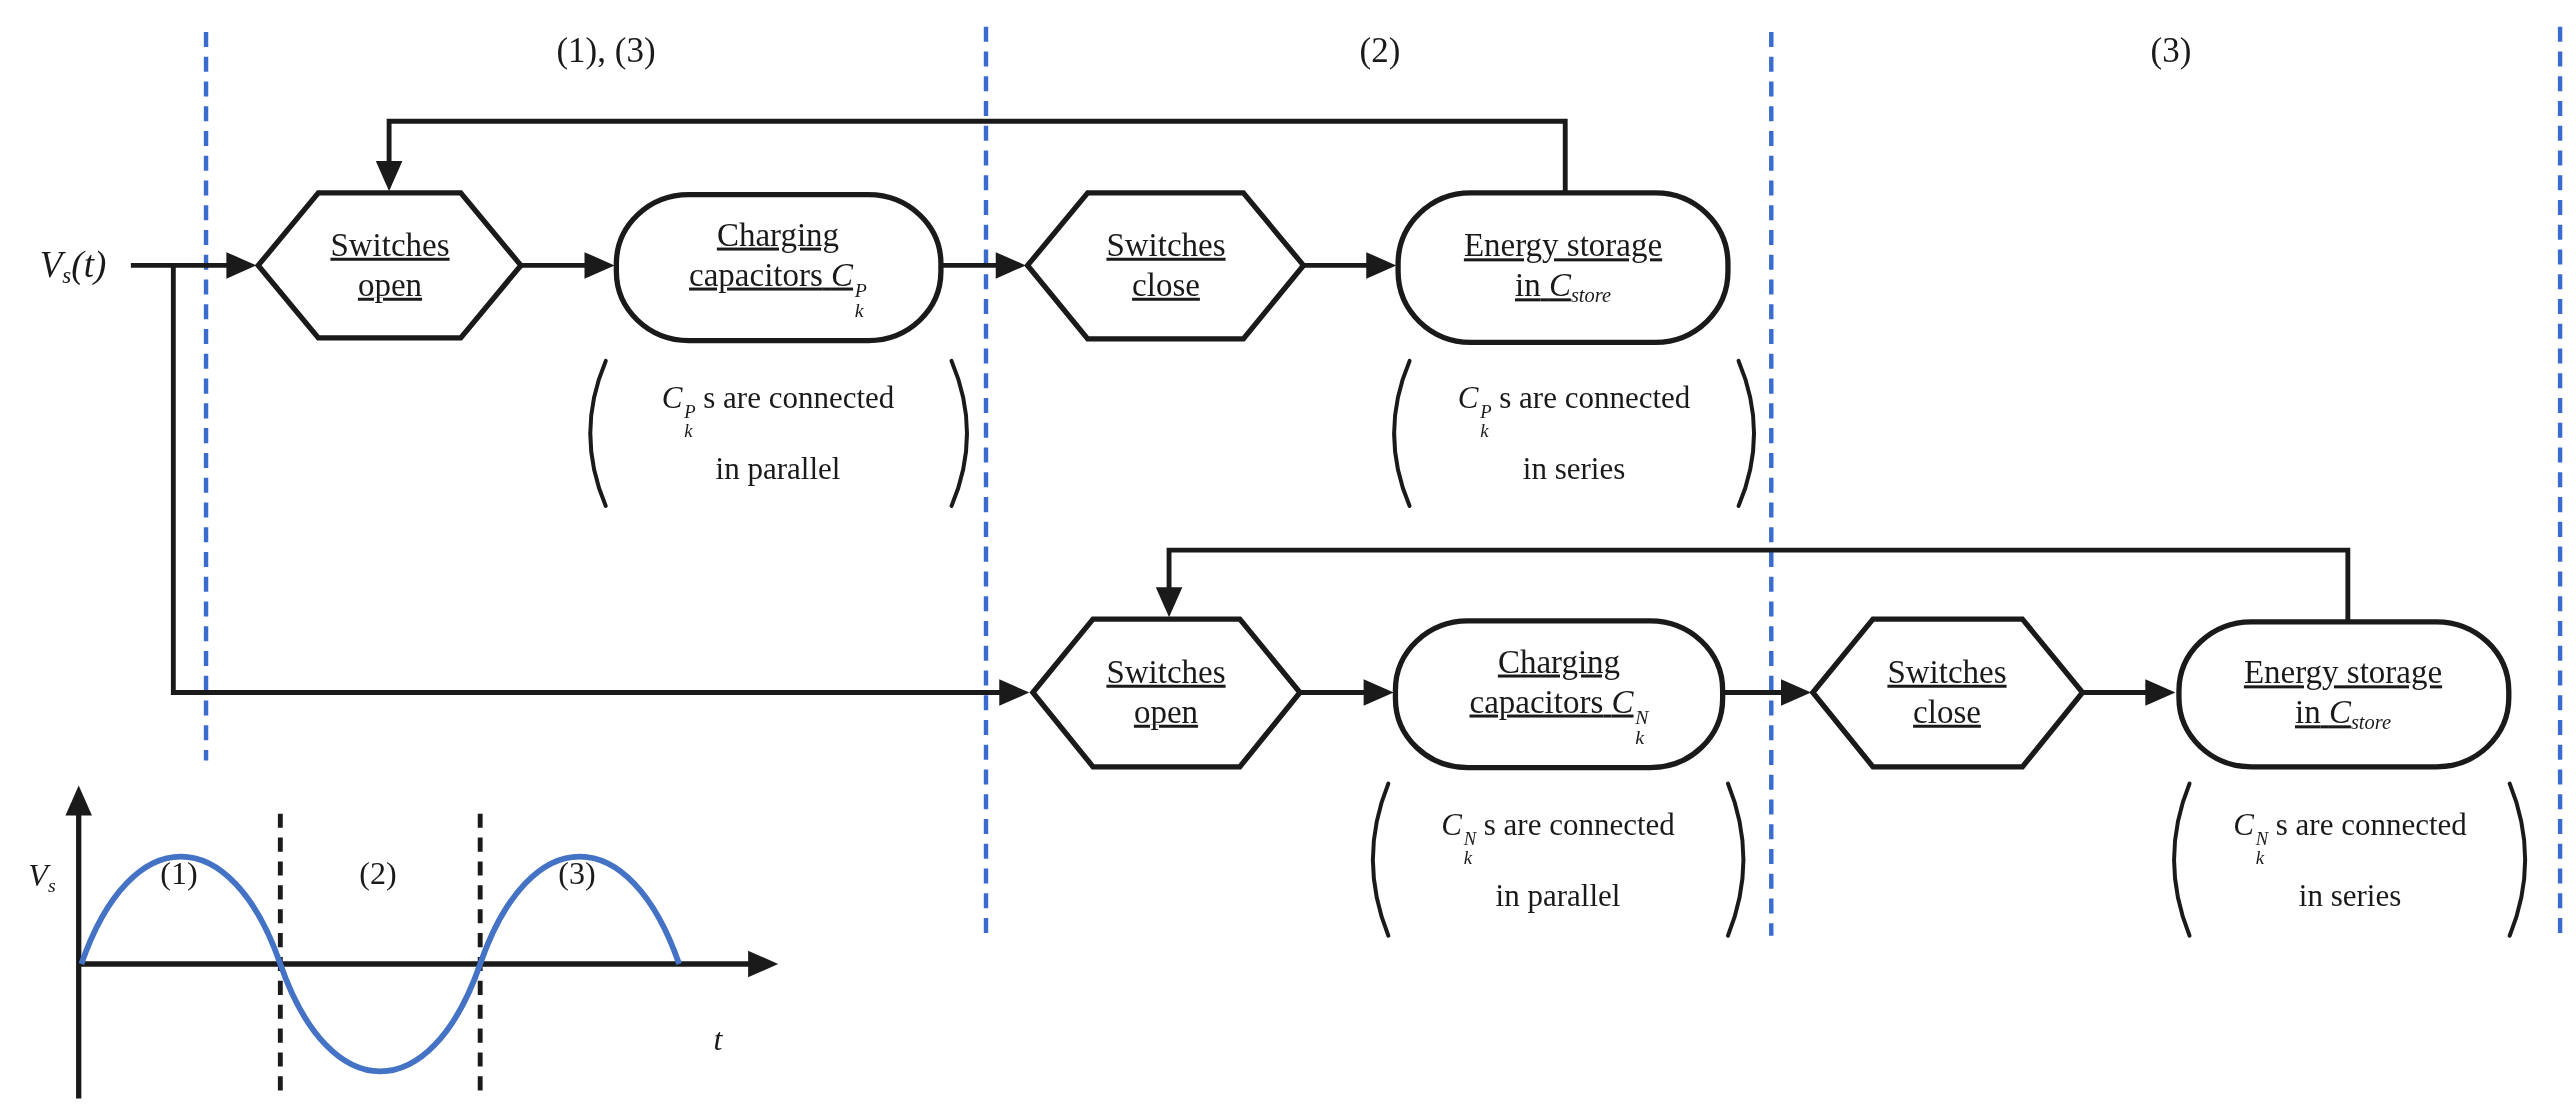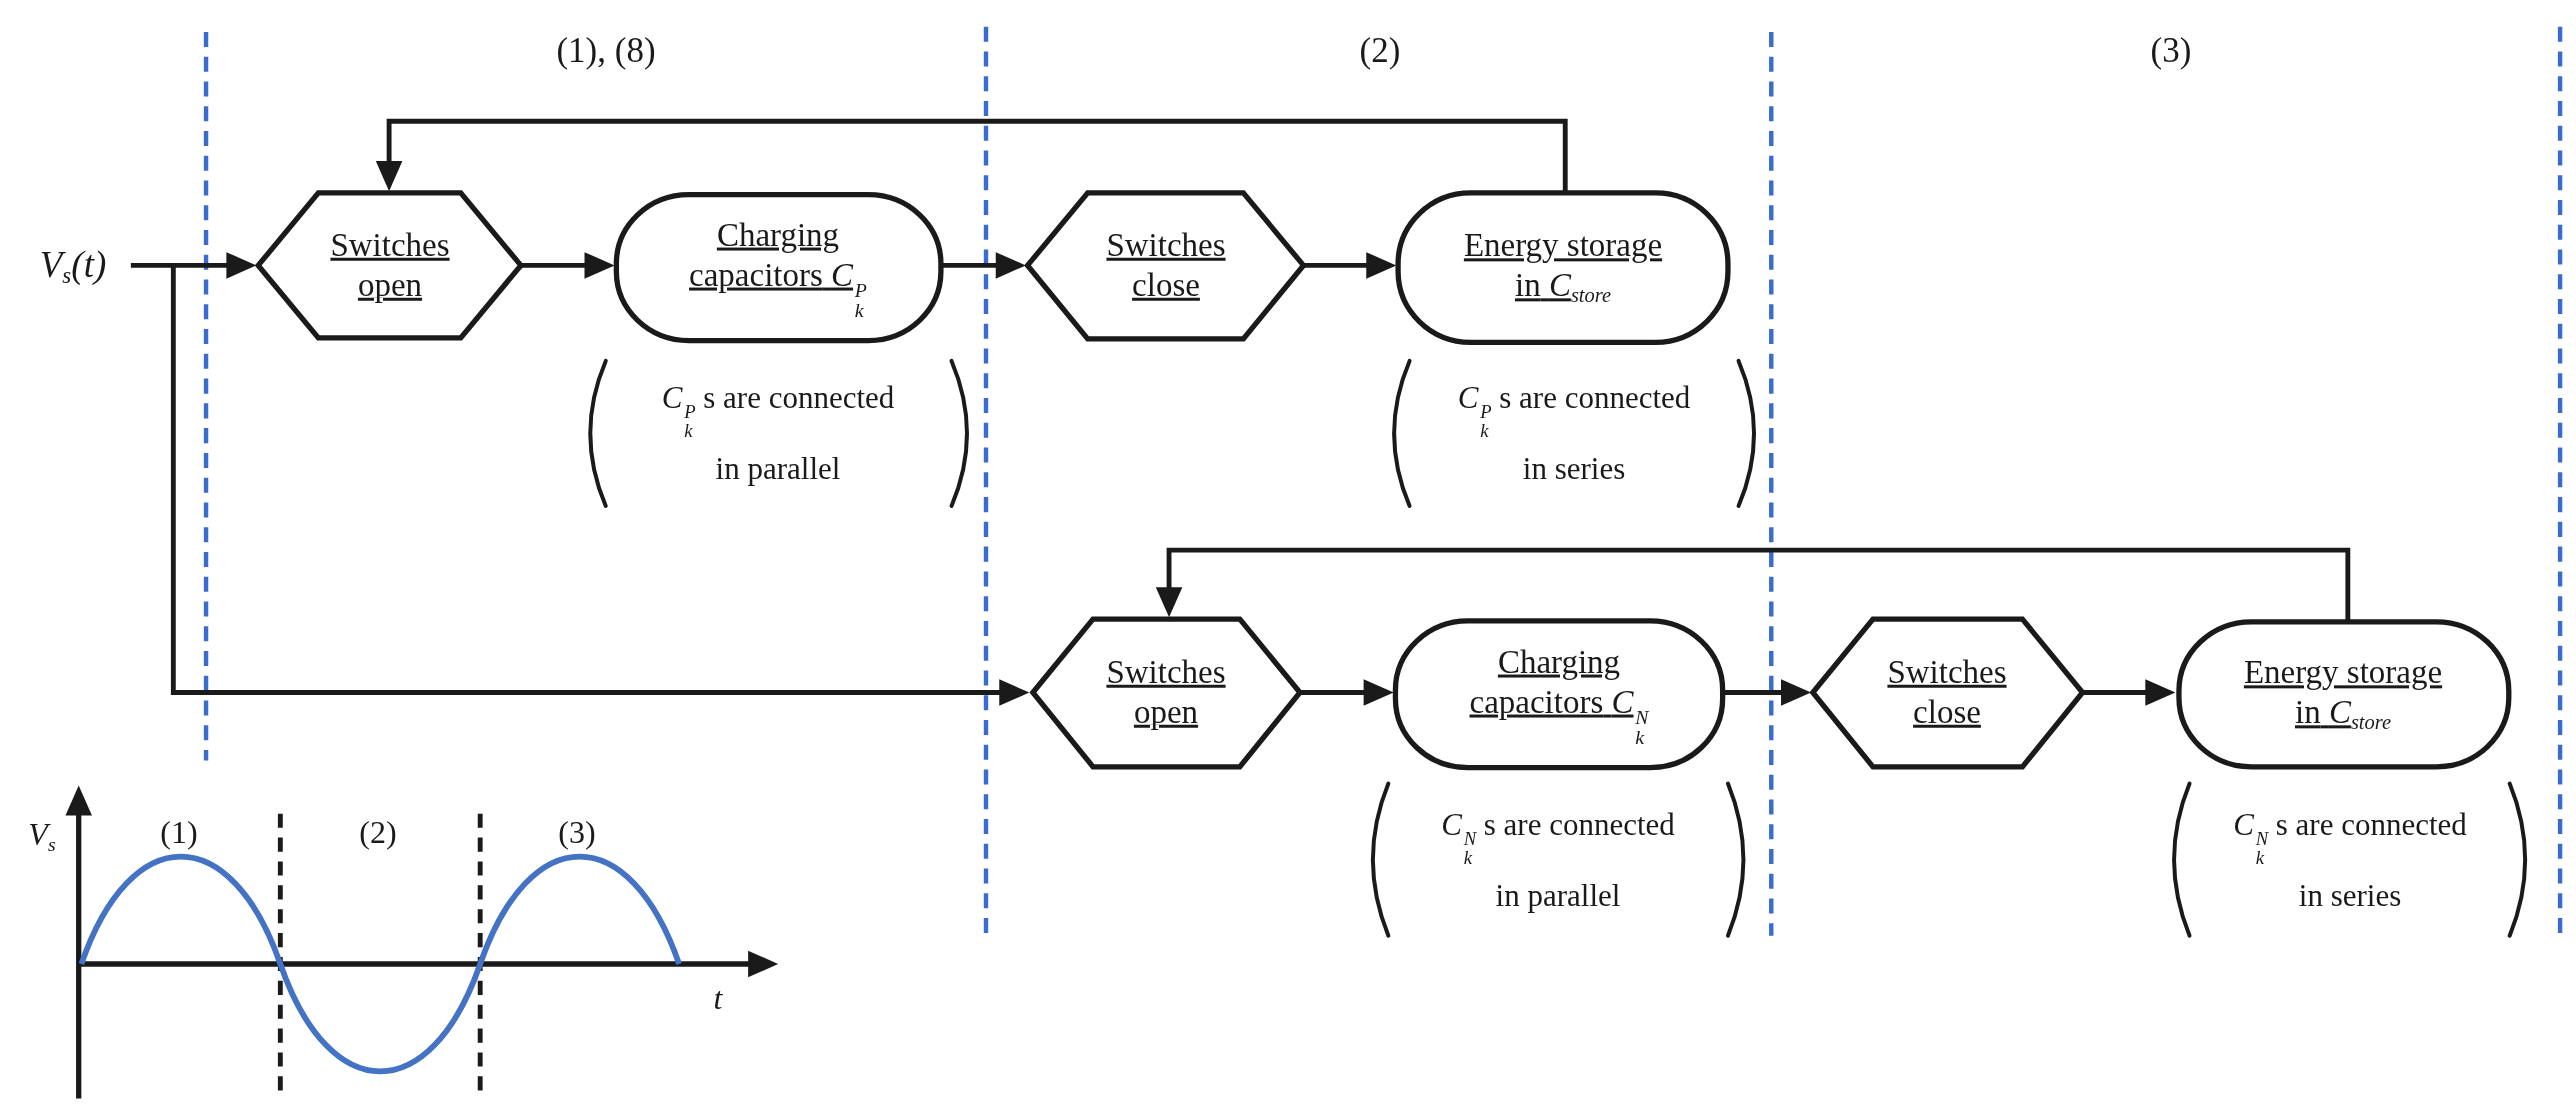--- a/index.html
+++ b/index.html
@@ -26,21 +26,21 @@
   .note-lbl{font-size:31px;line-height:1.8;}
   .mi{font-style:italic;}
   
   .ss{
     display:inline-flex;flex-direction:column;align-items:flex-start;
     font-size:0.60em;line-height:1.02;font-style:italic;
     vertical-align:-0.52em;margin-left:1.8px;
   }
   .msub{font-size:0.62em;font-style:italic;vertical-align:-0.30em;}
   .src-lbl{font-size:37px;}
-  .wave-lbl{font-size:32px;}
+  .wave-lbl{font-size:32px;margin-top:41px;}
 </style>
 </head>
 <body>
 
 <div id="stage">
 
   <svg id="wires" width="2576" height="1118" viewBox="0 0 2913 1264">
 
     <g stroke="#3a6cd0" stroke-width="5" stroke-dasharray="17 11" fill="none">
       <line x1="233" y1="36" x2="233" y2="860"></line>
@@ -117,21 +117,21 @@
         <line x1="543" y1="920" x2="543" y2="1240"></line>
       </g>
       <path stroke="#4472c4" stroke-width="6.5" fill="none" d="M92,1090 C148,928 261,928 317,1090 C373,1252 487,1252 543,1090 C599,928 712,928 768,1090"></path>
     </g>
   </svg>
 
   <div class="lbl src-lbl" style="left:73px;top:266px;">
     <span class="mi">V</span><span class="msub">s</span><span class="mi">(t)</span>
   </div>
 
-  <div class="lbl phase" style="left:606px;top:51px;">(1), (8)</div>
+  <div class="lbl phase" style="left:606px;top:51px;">(1), (3)</div>
   <div class="lbl phase" style="left:1380px;top:51px;">(2)</div>
   <div class="lbl phase" style="left:2171px;top:51px;">(3)</div>
 
   <div class="lbl node-lbl" style="left:390px;top:265px;">
     <div>Switches</div>
     <div>open</div>
   </div>
 
   <div class="lbl node-lbl" style="left:778px;top:267px;">
     <div>Charging</div>

